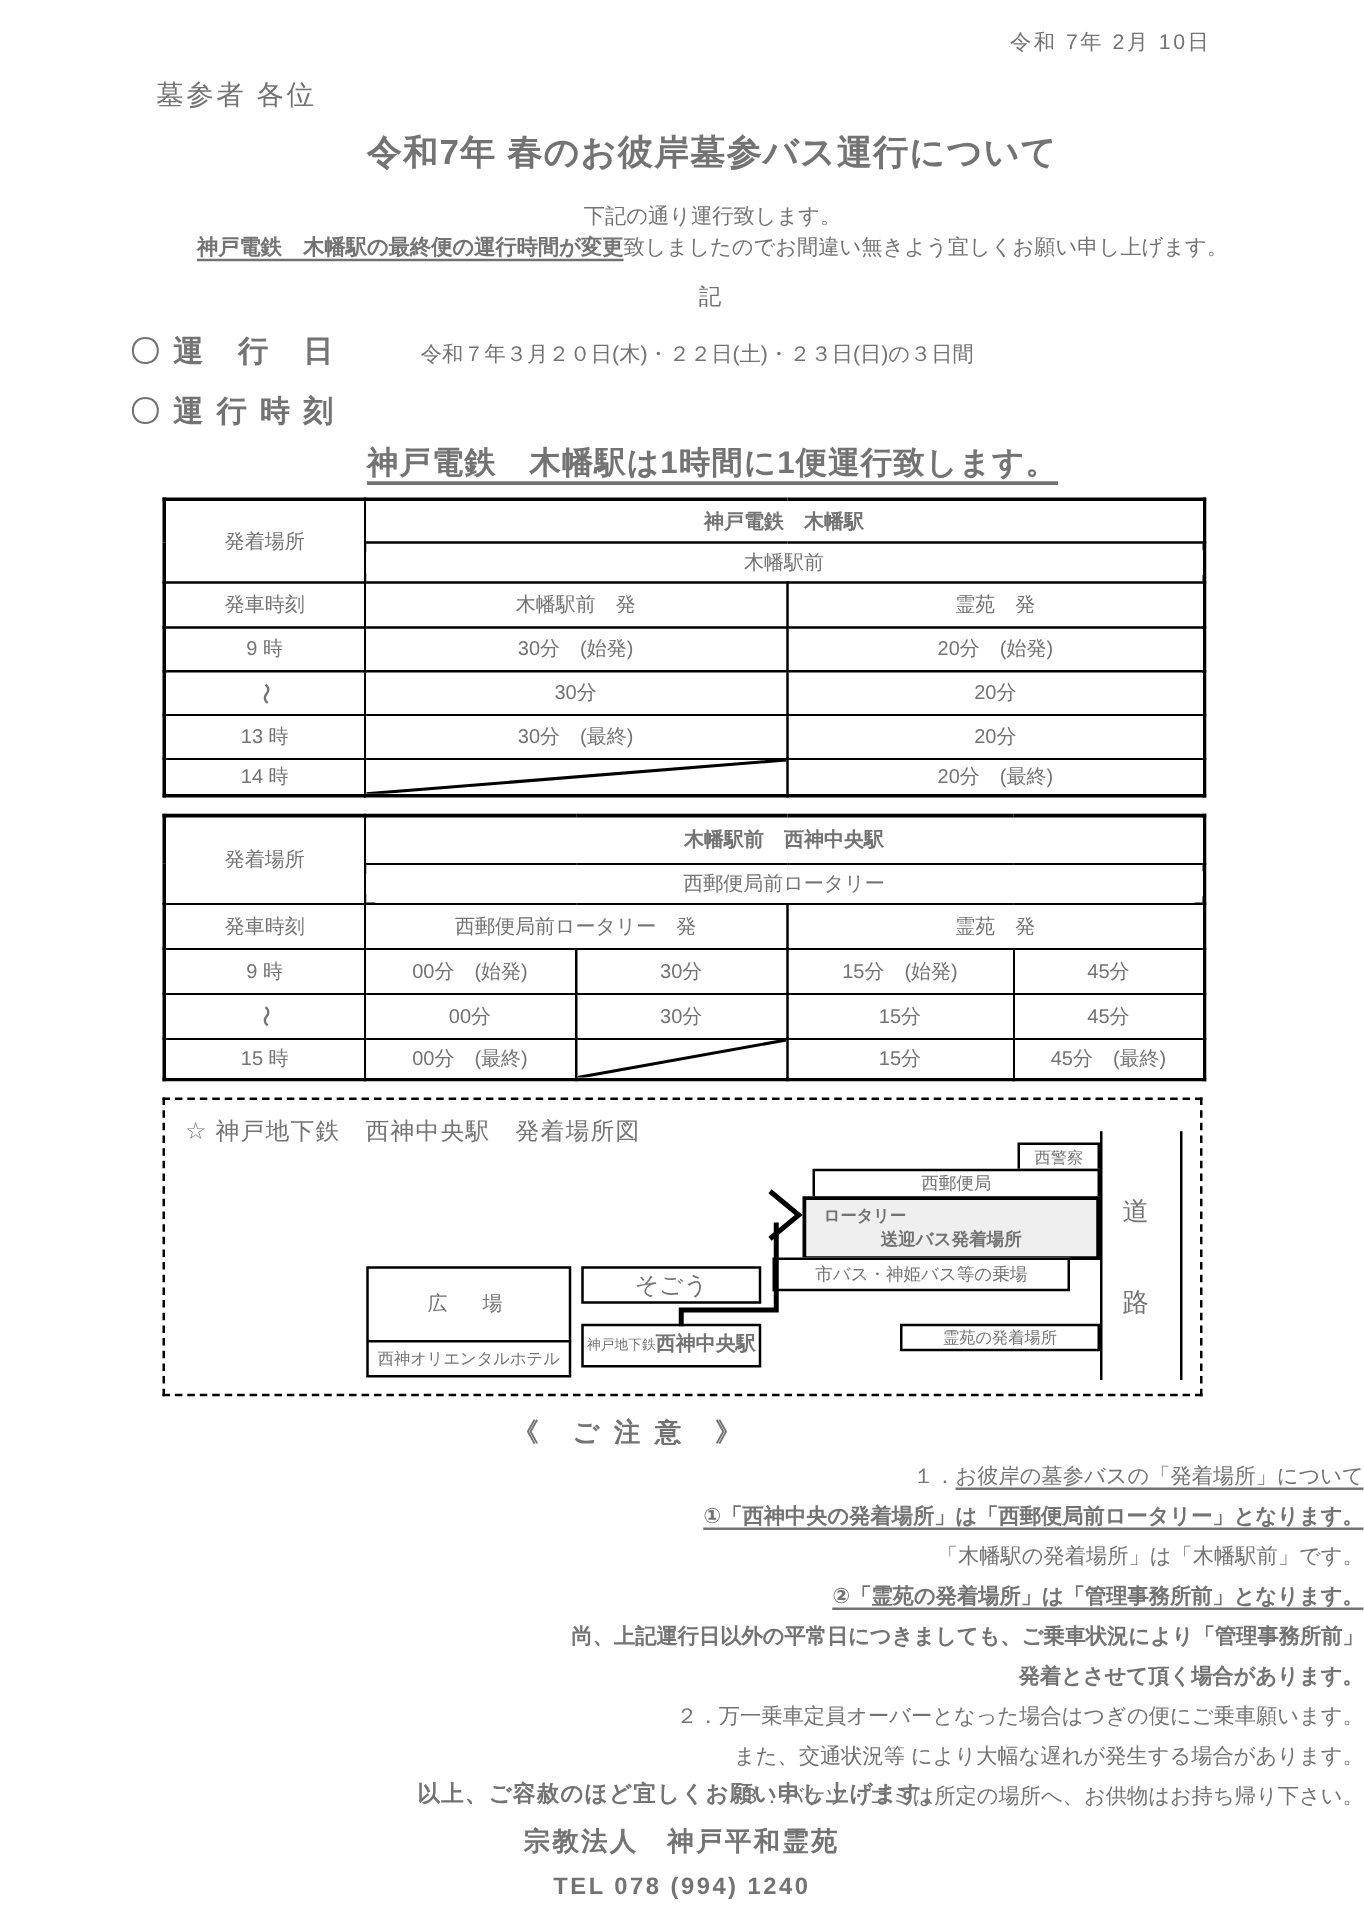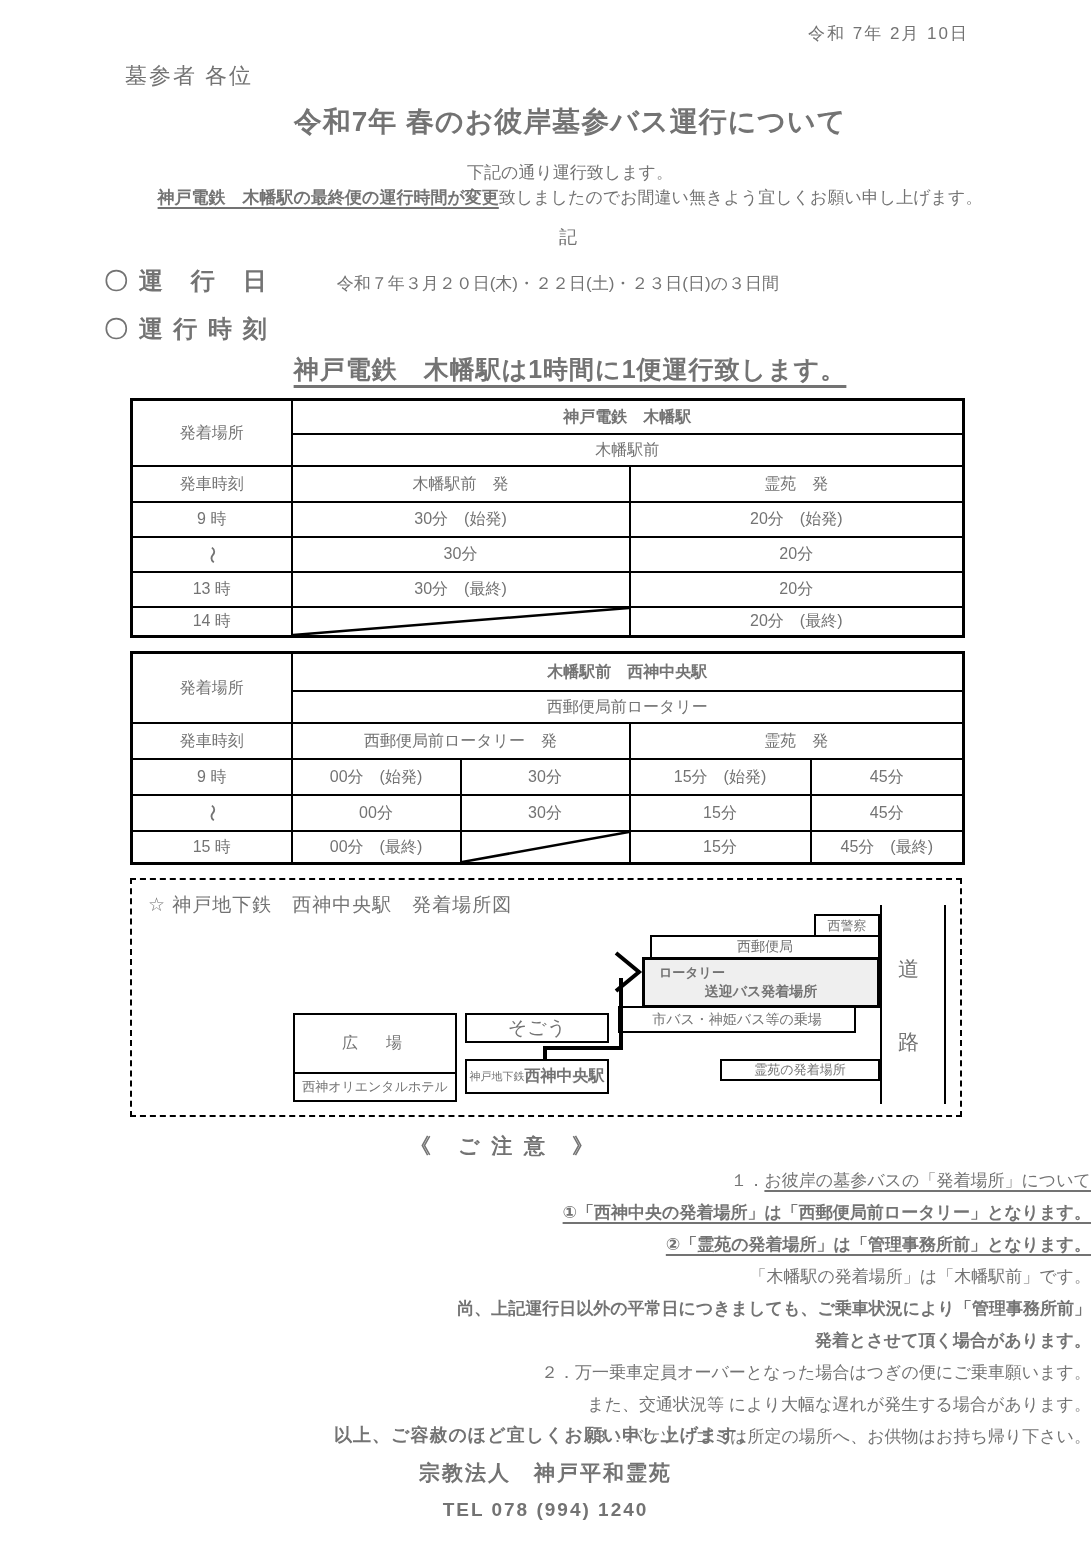--- a/index.html
+++ b/index.html
@@ -259,22 +259,22 @@
 
     <svg class="map-path" width="828" height="235" viewBox="0 0 828 235">
       <path d="M413 181 L413 168 L489 168 L489 98" fill="none" stroke="#000" stroke-width="4"></path>
       <path d="M484 73 L507 92 L484 111" fill="none" stroke="#000" stroke-width="4"></path>
     </svg>
   </div>
 
   <div class="notes-heading">《　ご 注 意　》</div>
   <div class="nline n1"><span>１．</span><span class="ul">お彼岸の墓参バスの「発着場所」について</span></div>
   <div class="nline n2 bul">①「西神中央の発着場所」は「西郵便局前ロータリー」となります。</div>
+  <div class="nline n3">「木幡駅の発着場所」は「木幡駅前」です。</div>
   <div class="nline n2 bul">②「霊苑の発着場所」は「管理事務所前」となります。</div>
-  <div class="nline n3">「木幡駅の発着場所」は「木幡駅前」です。</div>
   <div class="nline n4 bold">尚、上記運行日以外の平常日につきましても、ご乗車状況により「管理事務所前」</div>
   <div class="nline n5 bold">発着とさせて頂く場合があります。</div>
   <div class="nline n1">２．万一乗車定員オーバーとなった場合はつぎの便にご乗車願います。</div>
   <div class="nline n6">また、交通状況等 により大幅な遅れが発生する場合があります。</div>
   <div class="nline n1">３．バケツ・ゴミは所定の場所へ、お供物はお持ち帰り下さい。</div>
 
   <div class="footer">
     <div class="f-closing">以上、ご容赦のほど宜しくお願い申し上げます。</div>
     <div class="f-org">宗教法人　神戸平和霊苑</div>
     <div class="f-tel">TEL 078 (994) 1240</div>

